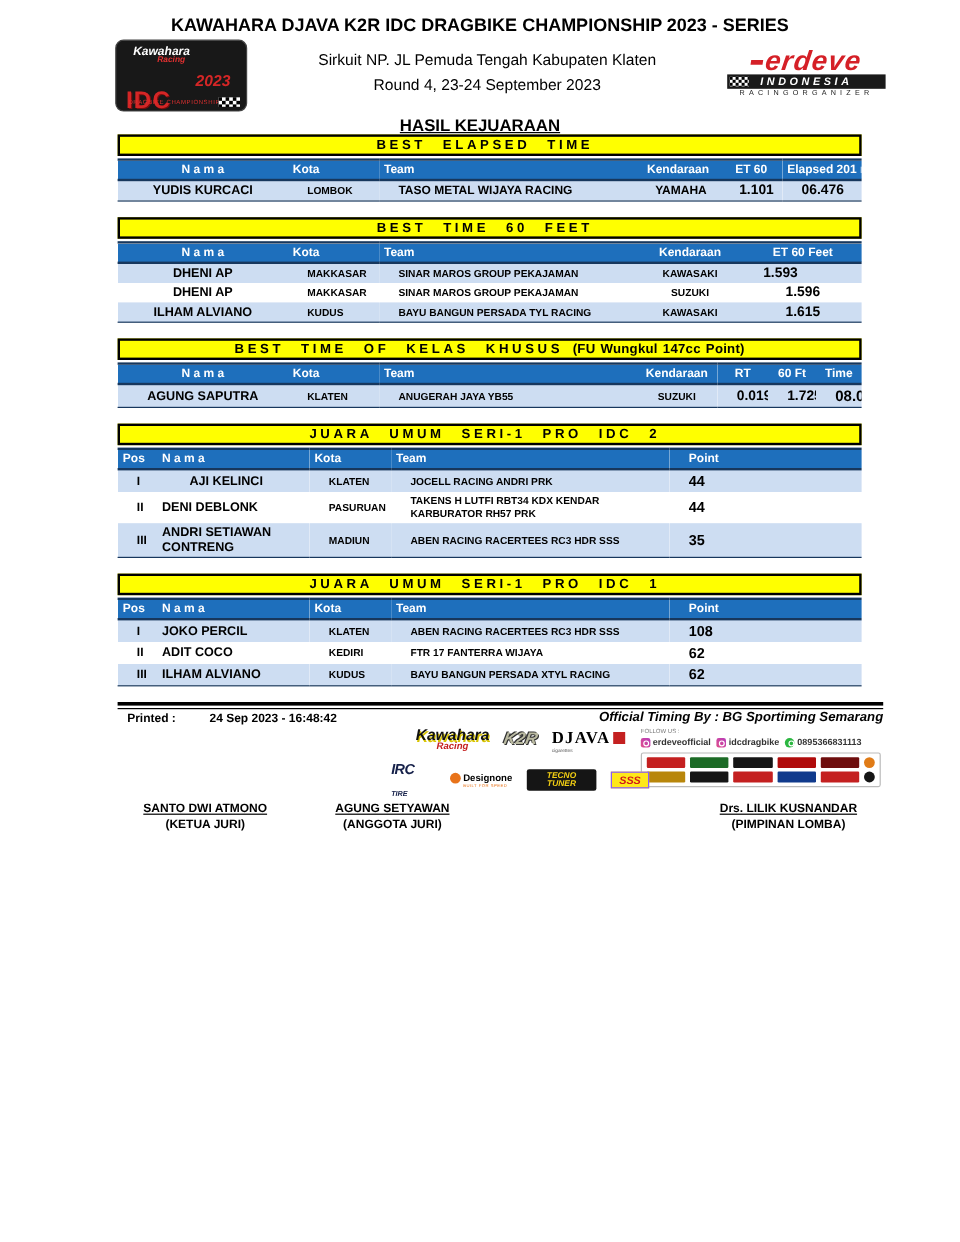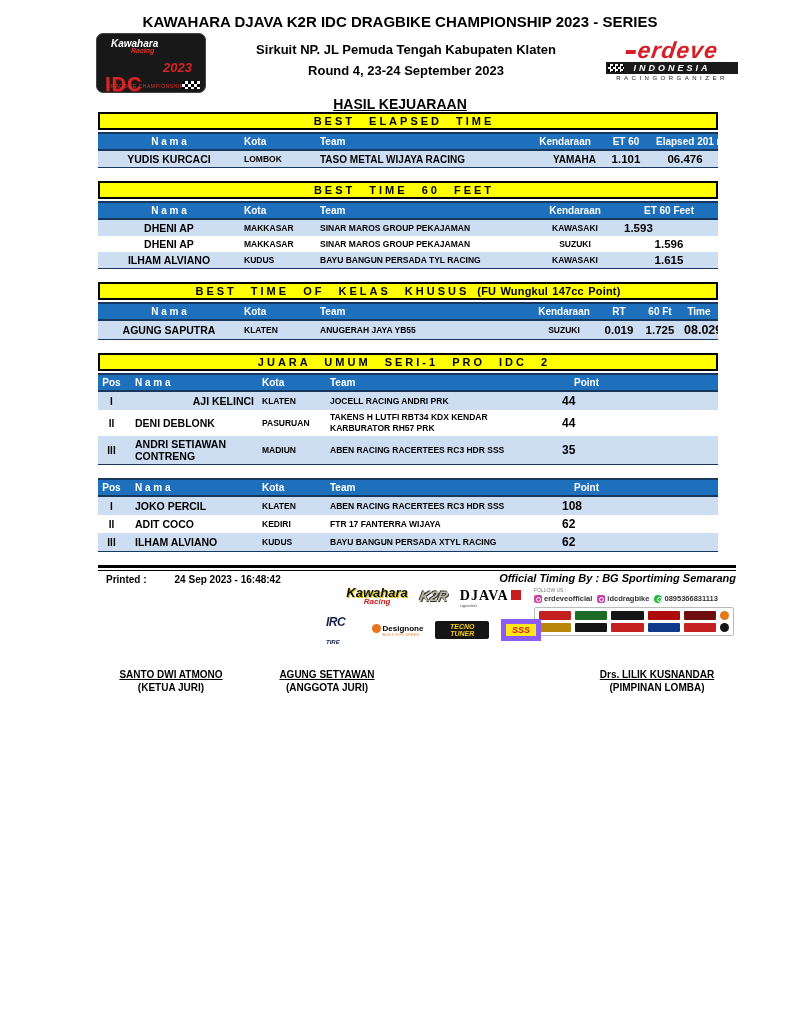--- a/index.html
+++ b/index.html
@@ -3,21 +3,21 @@
 <meta charset="utf-8">
 <style>
   html,body{margin:0;padding:0;background:#e8e8e8;}
   .page{position:relative;width:800px;height:1035px;background:#fff;margin:0 auto;
         font-family:"Liberation Sans",sans-serif;color:#000;overflow:hidden;}
 
   
   .main-title{padding-top:13px;text-align:center;font-size:15px;font-weight:bold;}
   .head-flex{display:flex;align-items:flex-start;margin:3px 62px 0 96px;}
   .head-center{flex:1;text-align:center;padding-top:6px;}
-  .sub1,.sub2{font-size:13px;font-weight:bold;line-height:21px;}
+  .sub1,.sub2{font-size:13px;font-weight:normal;line-height:21px;}
   .doc-title{text-align:center;font-size:14px;font-weight:bold;text-decoration:underline;margin-top:3px;}
 
   
   .idc-logo{width:108px;height:58px;background:#181818;border-radius:7px;border:1px solid #444;
             position:relative;flex:0 0 auto;overflow:hidden;}
   .idc-brand{position:absolute;top:4px;left:14px;font-style:italic;font-weight:bold;font-size:10px;color:#fff;}
   .idc-brand2{position:absolute;top:13px;left:34px;font-style:italic;font-weight:bold;font-size:7px;color:#e03030;}
   .idc-main{position:absolute;top:16px;left:8px;font-weight:900;font-size:20px;color:#d42626;
             text-shadow:1px 1px 0 #7a0d0d;letter-spacing:1px;margin-top:23px;}
   .idc-year{position:absolute;top:26px;left:66px;font-style:italic;font-weight:900;font-size:13px;color:#d42626;}
@@ -39,21 +39,21 @@
   
   .content{margin-left:98px;width:620px;}
   .section{margin-bottom:13px;}
   .ybar{box-sizing:border-box;background:#ffff00;border:2px solid #000;height:18px;
         display:flex;align-items:center;justify-content:center;font-weight:bold;font-size:11px;}
   .ybar .t{letter-spacing:3px;word-spacing:8px;}
   .ybar .note{letter-spacing:.2px;margin-left:8px;word-spacing:1px;}
   table.tbl{border-collapse:collapse;table-layout:fixed;width:620px;margin-top:2px;border-bottom:1px solid #17375d;}
   .tbl th{box-sizing:border-box;background:#1e6fbc;color:#fff;font-weight:bold;font-size:10px;
           padding:2px 4px;border-top:2px solid #17375d;border-bottom:2px solid #17375d;height:16px;overflow:hidden;white-space:nowrap;}
-  .tbl td{box-sizing:border-box;padding:2px 4px;vertical-align:middle;overflow:hidden;}
+  .tbl td{box-sizing:border-box;padding:2px 16px;vertical-align:middle;overflow:hidden;}
   .row-main{background:#cdddf2;}
   .row-alt{background:#ffffff;}
   .c-name{font-size:10.5px;font-weight:bold;}
   .c-kota{font-size:8.5px;font-weight:bold;}
   .c-team{font-size:10px;font-weight:bold;}
   .c-team-sm{font-size:8.5px;font-weight:bold;white-space:pre-line;line-height:11px;}
   .c-vehicle{font-size:10px;font-weight:bold;}
   .c-vehicle-sm{font-size:8.5px;font-weight:bold;}
   .c-num{font-size:11.5px;font-weight:bold;}
   .c-numlg{font-size:12.5px;font-weight:bold;}
@@ -104,21 +104,21 @@
   .lg-djava .sq{width:10px;height:10px;background:#c42020;margin-top:2px;}
   .lg-djava .l2{font-size:4px;color:#555;position:absolute;margin-top:15px;}
   .lg-irc .l1{font-style:italic;font-weight:900;font-size:12px;color:#16214a;letter-spacing:-0.5px;}
   .lg-irc .l2{font-style:italic;font-weight:bold;font-size:6px;color:#16214a;display:inline;}
   .lg-designone{display:flex;align-items:flex-start;gap:2px;}
   .lg-designone .dot{width:9px;height:9px;border-radius:50%;background:#e8731a;color:#fff;font-size:6px;font-weight:bold;
                      display:flex;align-items:center;justify-content:center;}
   .lg-designone .tx .l1{font-size:8px;font-weight:bold;}
   .lg-designone .tx .l2{font-size:3.5px;color:#e8731a;letter-spacing:.4px;}
   .lg-tecno{background:#151515;color:#f4d013;font-style:italic;font-weight:900;font-size:7px;padding:2px 4px;border-radius:2px;text-align:center;line-height:7px;}
-  .lg-sss{background:#ffe81a;color:#d01818;font-style:italic;font-weight:900;font-size:9px;padding:1px 6px;border:5px solid #8b5cf6;}
+  .lg-sss{background:#ffe81a;color:#d01818;font-style:italic;font-weight:900;font-size:9px;padding:1px 6px;border:1px solid #8b5cf6;}
 
   
   .sign-row{position:absolute;top:668px;left:0;width:800px;height:40px;font-size:10px;font-weight:bold;}
   .sign{position:absolute;text-align:center;line-height:13px;}
   .sign .nm{text-decoration:underline;}
   .sign1{left:96px;width:150px;}
   .sign2{left:252px;width:150px;}
   .sign3{right:58px;width:170px;}
 </style>
 </head>
@@ -295,21 +295,21 @@
               <th style="text-align: center;">Pos</th>
               <th style="text-align: left;">N a m a</th>
               <th style="text-align: left;">Kota</th>
               <th style="text-align: left;">Team</th>
               <th style="text-align: left;">Point</th>
             </tr>
           </thead>
           <tbody>
             <tr class="row-main">
               <td class="c-pos" style="text-align: center;">I</td>
-              <td class="c-name" style="text-align: right;">AJI KELINCI</td>
+              <td class="c-name" style="text-align: center;">AJI KELINCI</td>
               <td class="c-kota" style="text-align: left;">KLATEN</td>
               <td class="c-team-sm" style="text-align: left;">JOCELL RACING ANDRI PRK</td>
               <td class="c-point" style="text-align: left;">44</td>
             </tr>
             <tr class="row-alt">
               <td class="c-pos" style="text-align: center;">II</td>
               <td class="c-name" style="text-align: left;">DENI DEBLONK</td>
               <td class="c-kota" style="text-align: left;">PASURUAN</td>
               <td class="c-team-sm" style="text-align: left;">TAKENS H LUTFI RBT34 KDX KENDAR
 KARBURATOR RH57 PRK</td>
@@ -320,20 +320,24 @@
               <td class="c-name" style="text-align: left;">ANDRI SETIAWAN CONTRENG</td>
               <td class="c-kota" style="text-align: left;">MADIUN</td>
               <td class="c-team-sm" style="text-align: left;">ABEN RACING RACERTEES RC3 HDR SSS</td>
               <td class="c-point" style="text-align: left;">35</td>
             </tr>
           </tbody>
         </table>
     </div>
 
     <div class="section">
+      <div class="ybar">
+        <span class="t">JUARA UMUM SERI-1 PRO IDC 1</span>
+        <span class="note"></span>
+      </div>
       <table class="tbl pos-tbl">
           <colgroup>
             <col style="width: 27px;">
             <col style="width: 133px;">
             <col style="width: 68px;">
             <col style="width: 232px;">
             <col style="width: 160px;">
           </colgroup>
           <thead>
             <tr>

